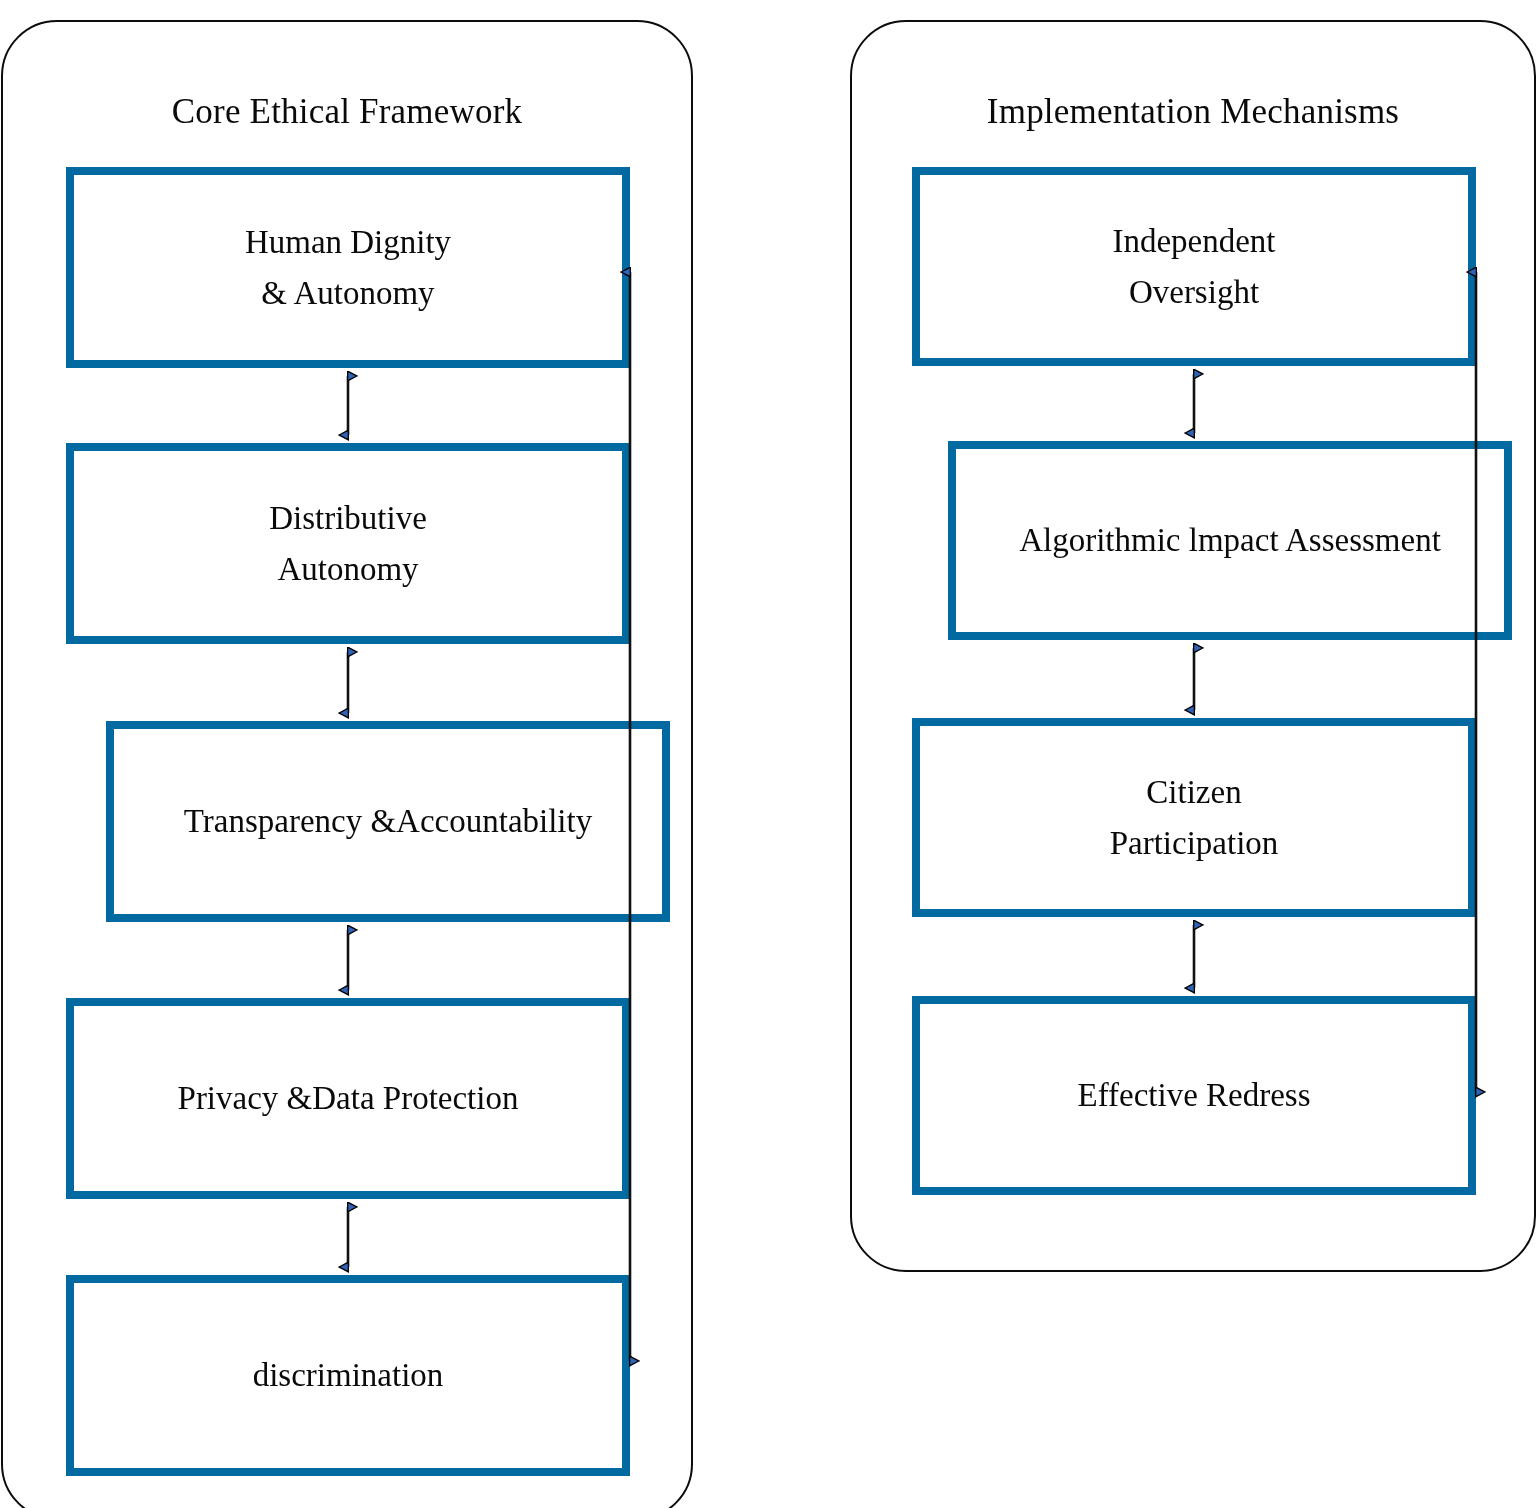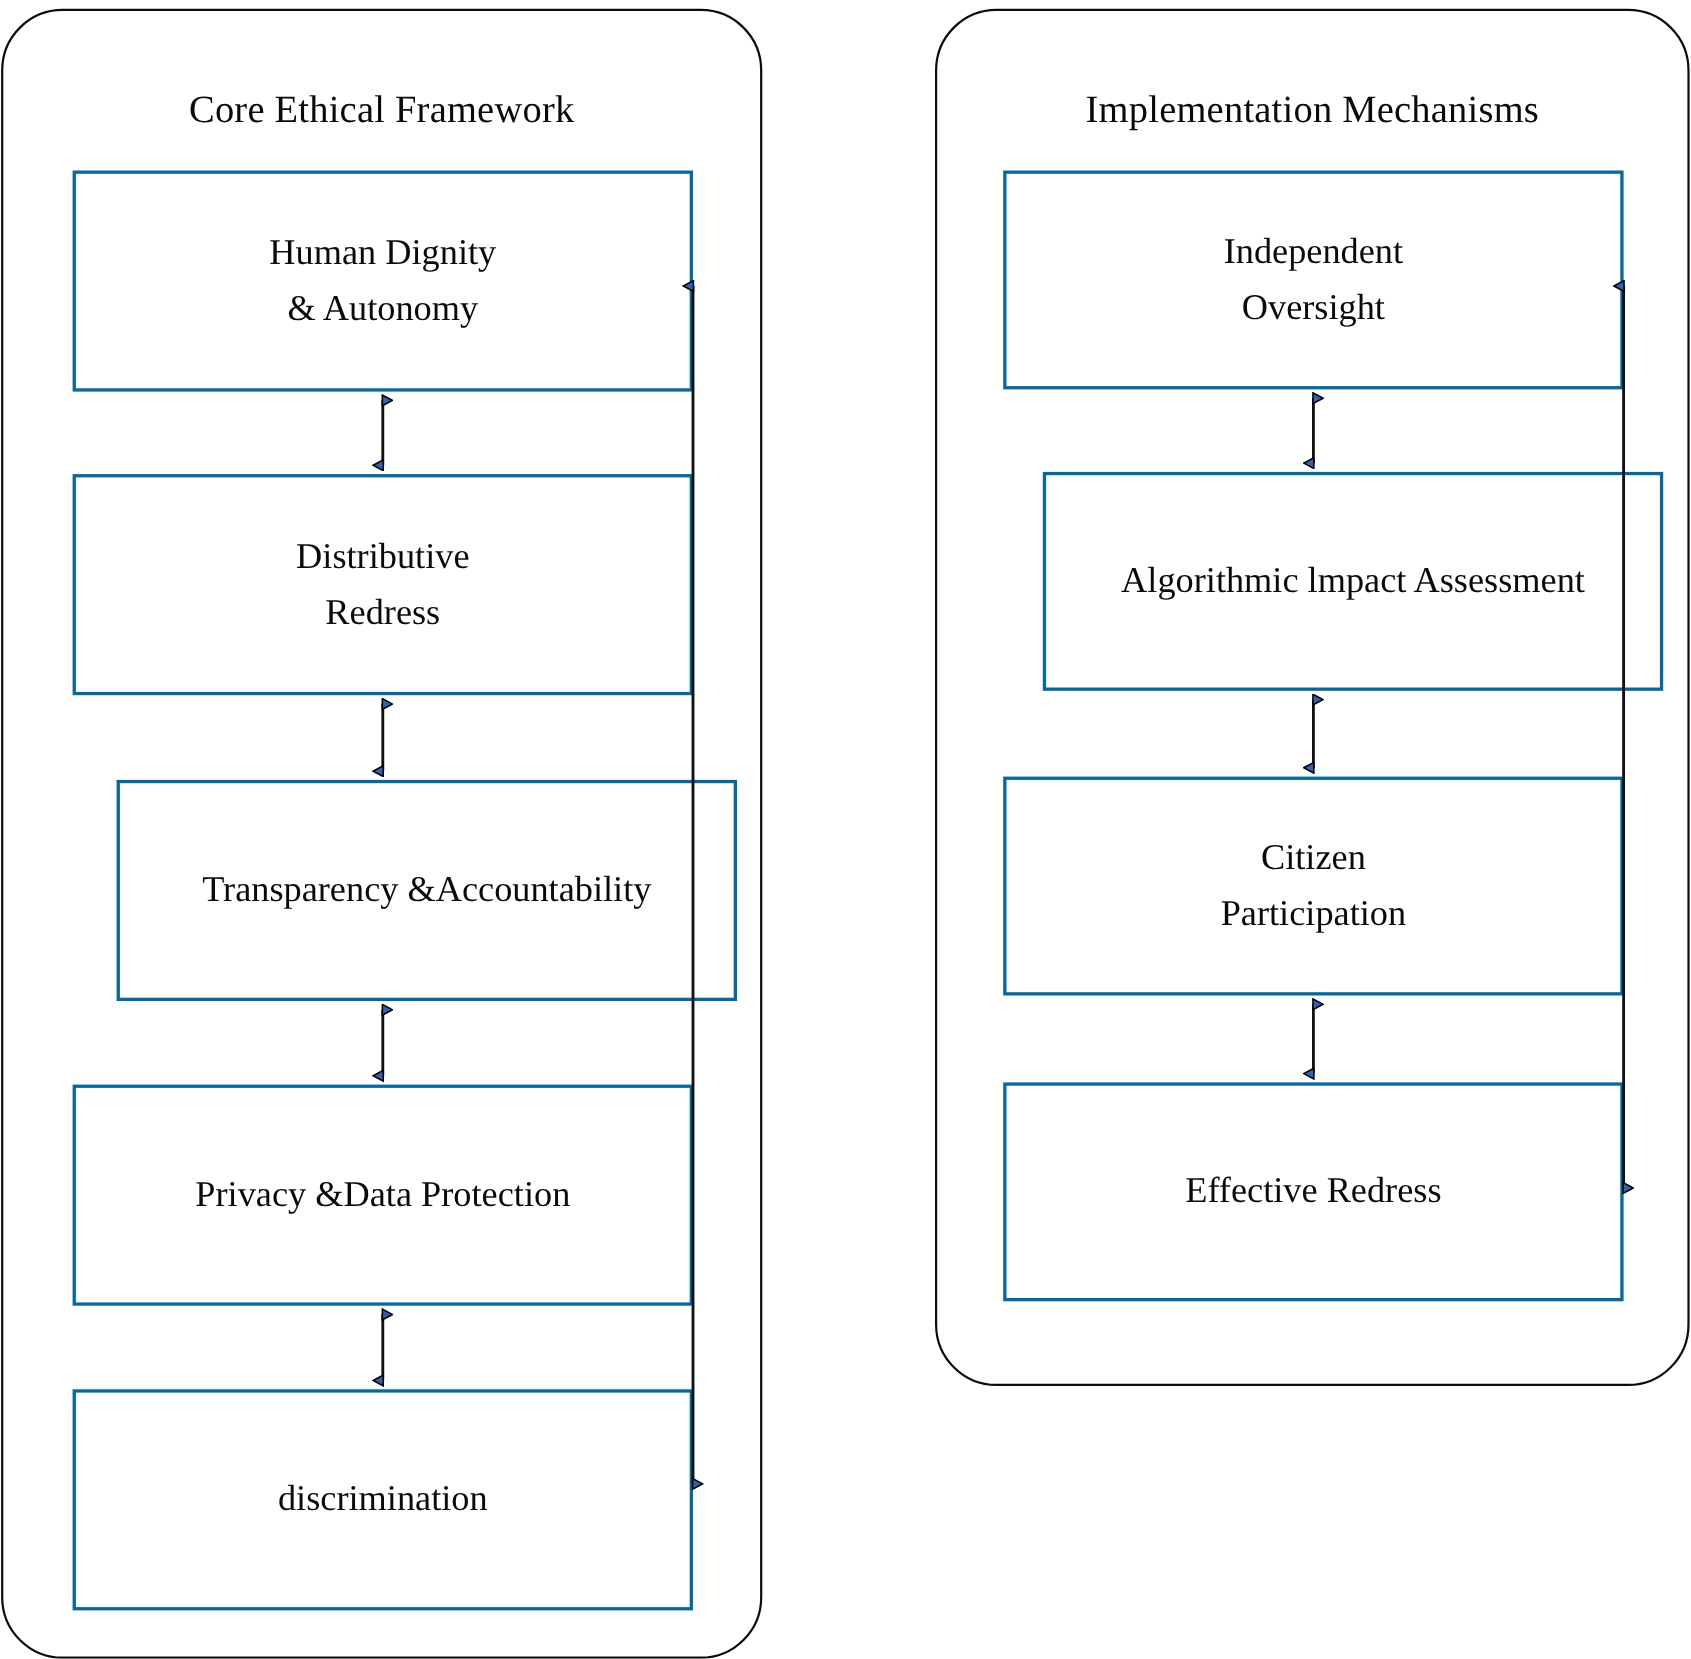--- a/index.html
+++ b/index.html
@@ -1,27 +1,27 @@
 <!DOCTYPE html>
 <html><head>
 <meta charset="utf-8">
 <style>
   html,body{margin:0;padding:0;background:#ffffff;}
   body{width:1537px;height:1508px;position:relative;overflow:hidden;
        font-family:"Liberation Serif","DejaVu Serif",serif;color:#000;}
-  .stage{position:absolute;left:0;top:4px;width:1537px;height:1124px;border-radius:27px;}
+  .stage{position:absolute;left:0;top:16px;width:1537px;height:1124px;border-radius:27px;}
   svg.layer{position:absolute;left:0;top:0;width:1537px;height:1508px;
             pointer-events:none;}
   .panel{position:absolute;box-sizing:border-box;
          border:2px solid #0c0c0c;border-radius:56px;background:transparent;}
   .panel-title{position:absolute;width:100%;text-align:center;
                font-size:35px;line-height:44px;letter-spacing:.2px;
                color:#0a0a0a;white-space:nowrap;}
   .node{position:absolute;box-sizing:border-box;
-        border:3px solid #0369a1;background:#ffffff;
+        border:8px solid #0369a1;background:#ffffff;
         display:flex;align-items:center;justify-content:center;text-align:center;}
   .node-label{font-size:33px;line-height:51px;color:#0a0a0a;
               padding:0 6px;}
   .node-label .ln{display:block;}
 </style>
 </head>
 <body>
 
 <div class="stage">
 
@@ -32,21 +32,21 @@
   <div class="node" style="left:66px;top:151px;width:564px;height:201px;">
     <div class="node-label">
       <span class="ln">Human Dignity</span>
       <span class="ln">&amp; Autonomy</span>
     </div>
   </div>
 
   <div class="node" style="left:66px;top:427px;width:564px;height:201px;">
     <div class="node-label">
       <span class="ln">Distributive</span>
-      <span class="ln">Redress</span>
+      <span class="ln">Autonomy</span>
     </div>
   </div>
 
   <div class="node" style="left:66px;top:705px;width:564px;height:201px;margin-left:40px;">
     <div class="node-label">
       <span class="ln">Transparency &amp;Accountability</span>
     </div>
   </div>
 
   <div class="node" style="left:66px;top:982px;width:564px;height:201px;">

